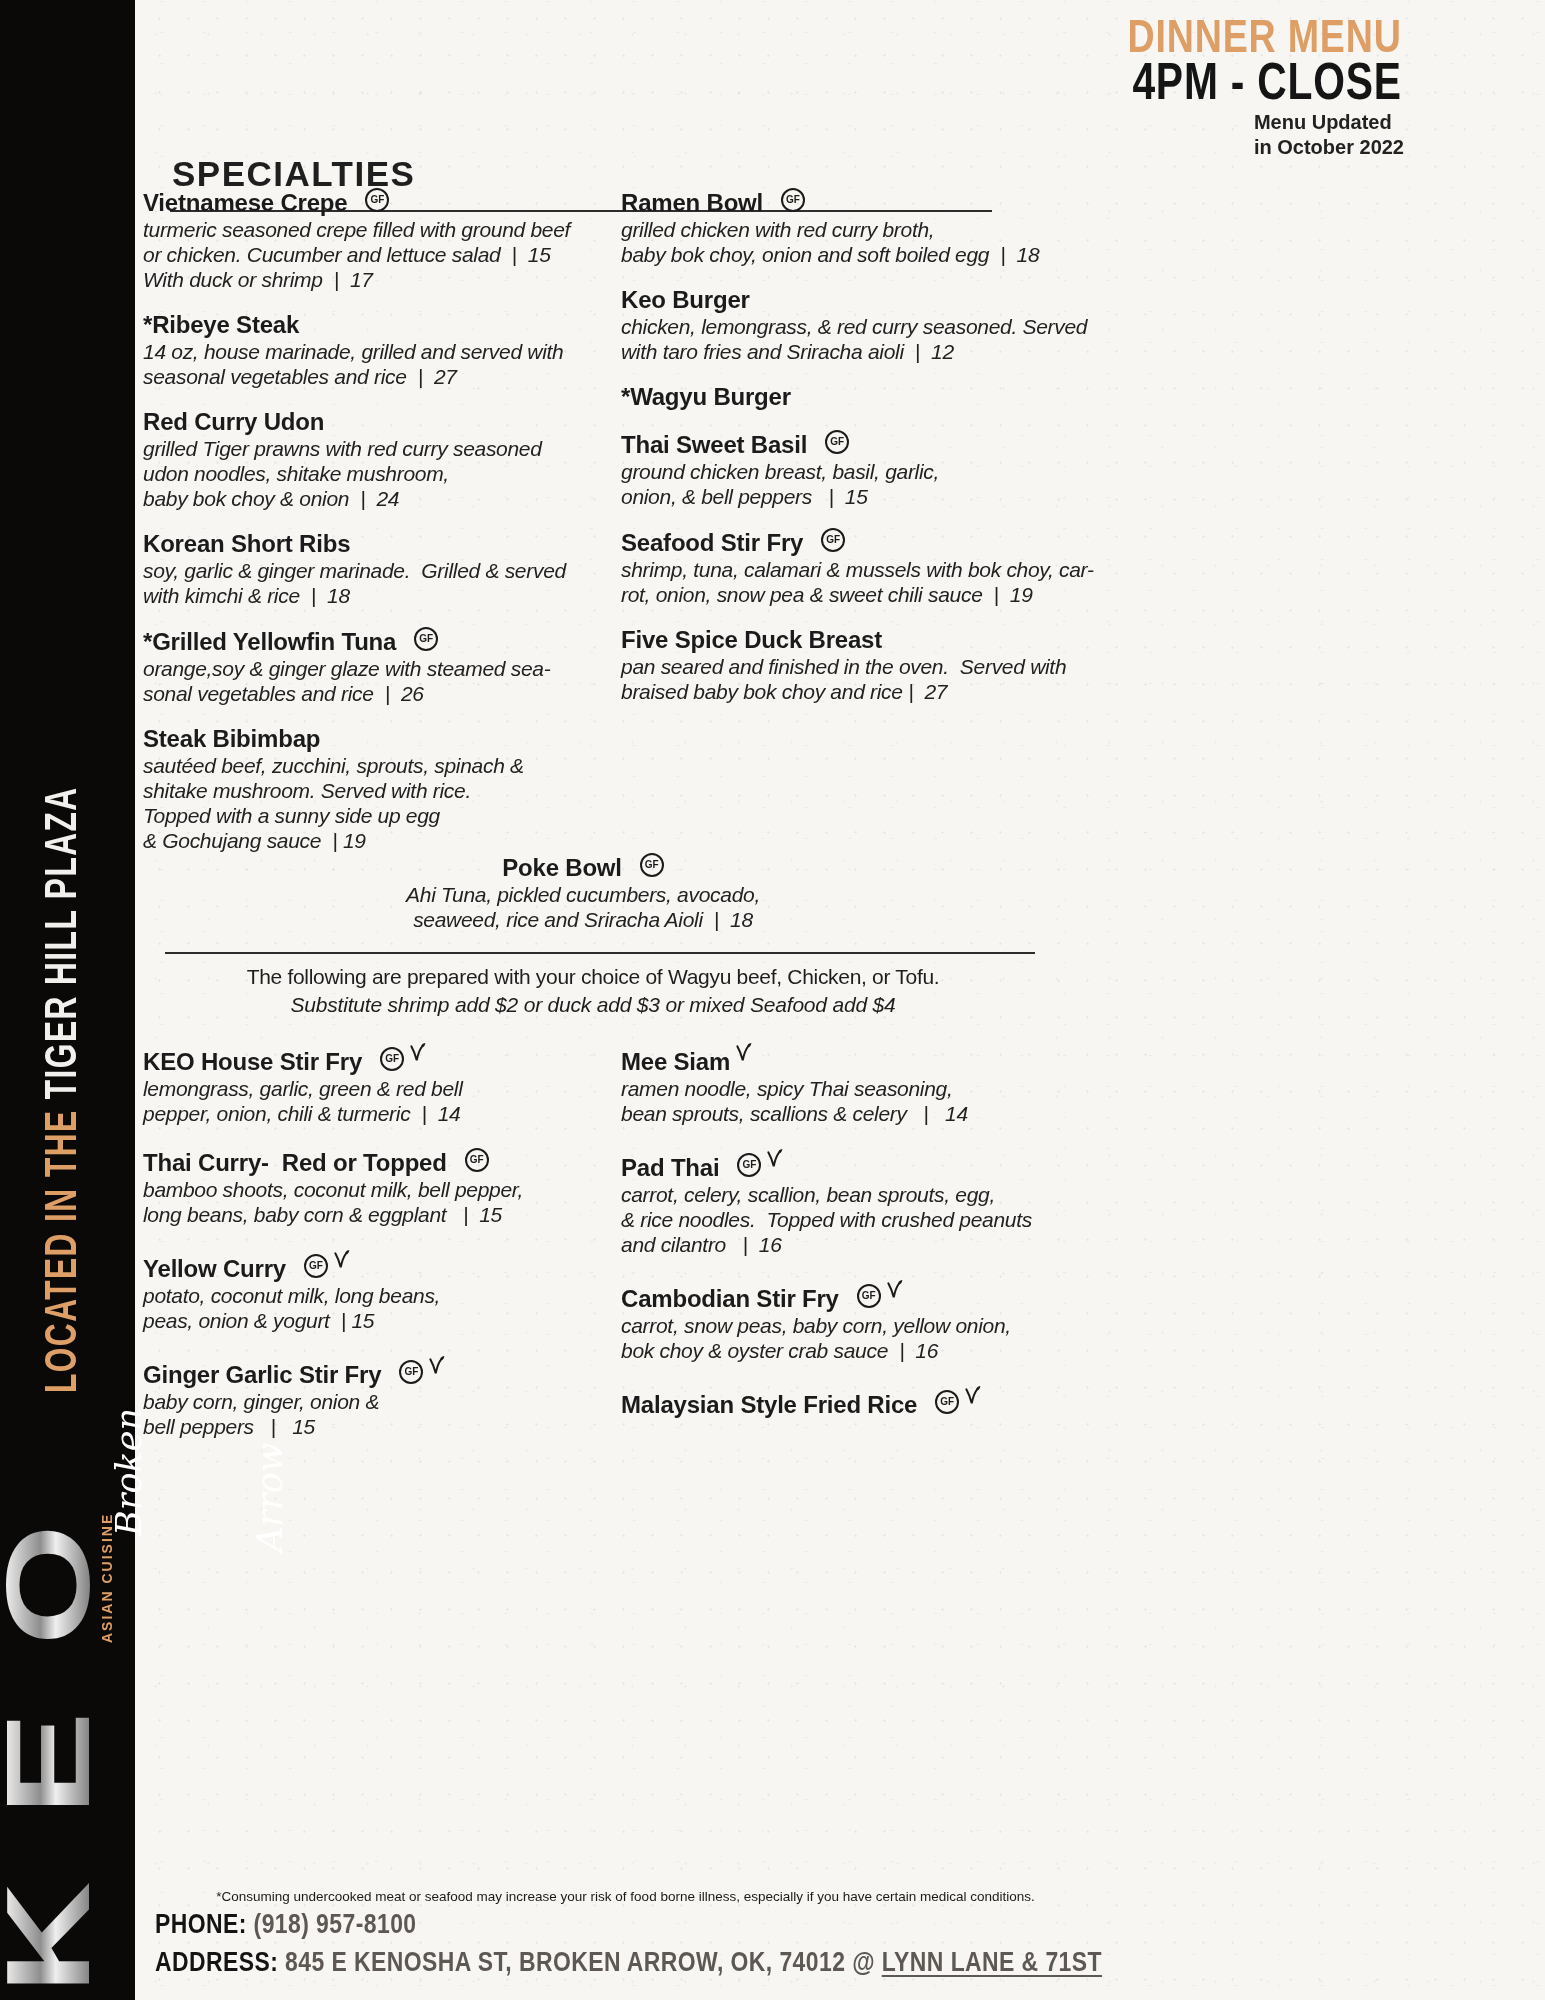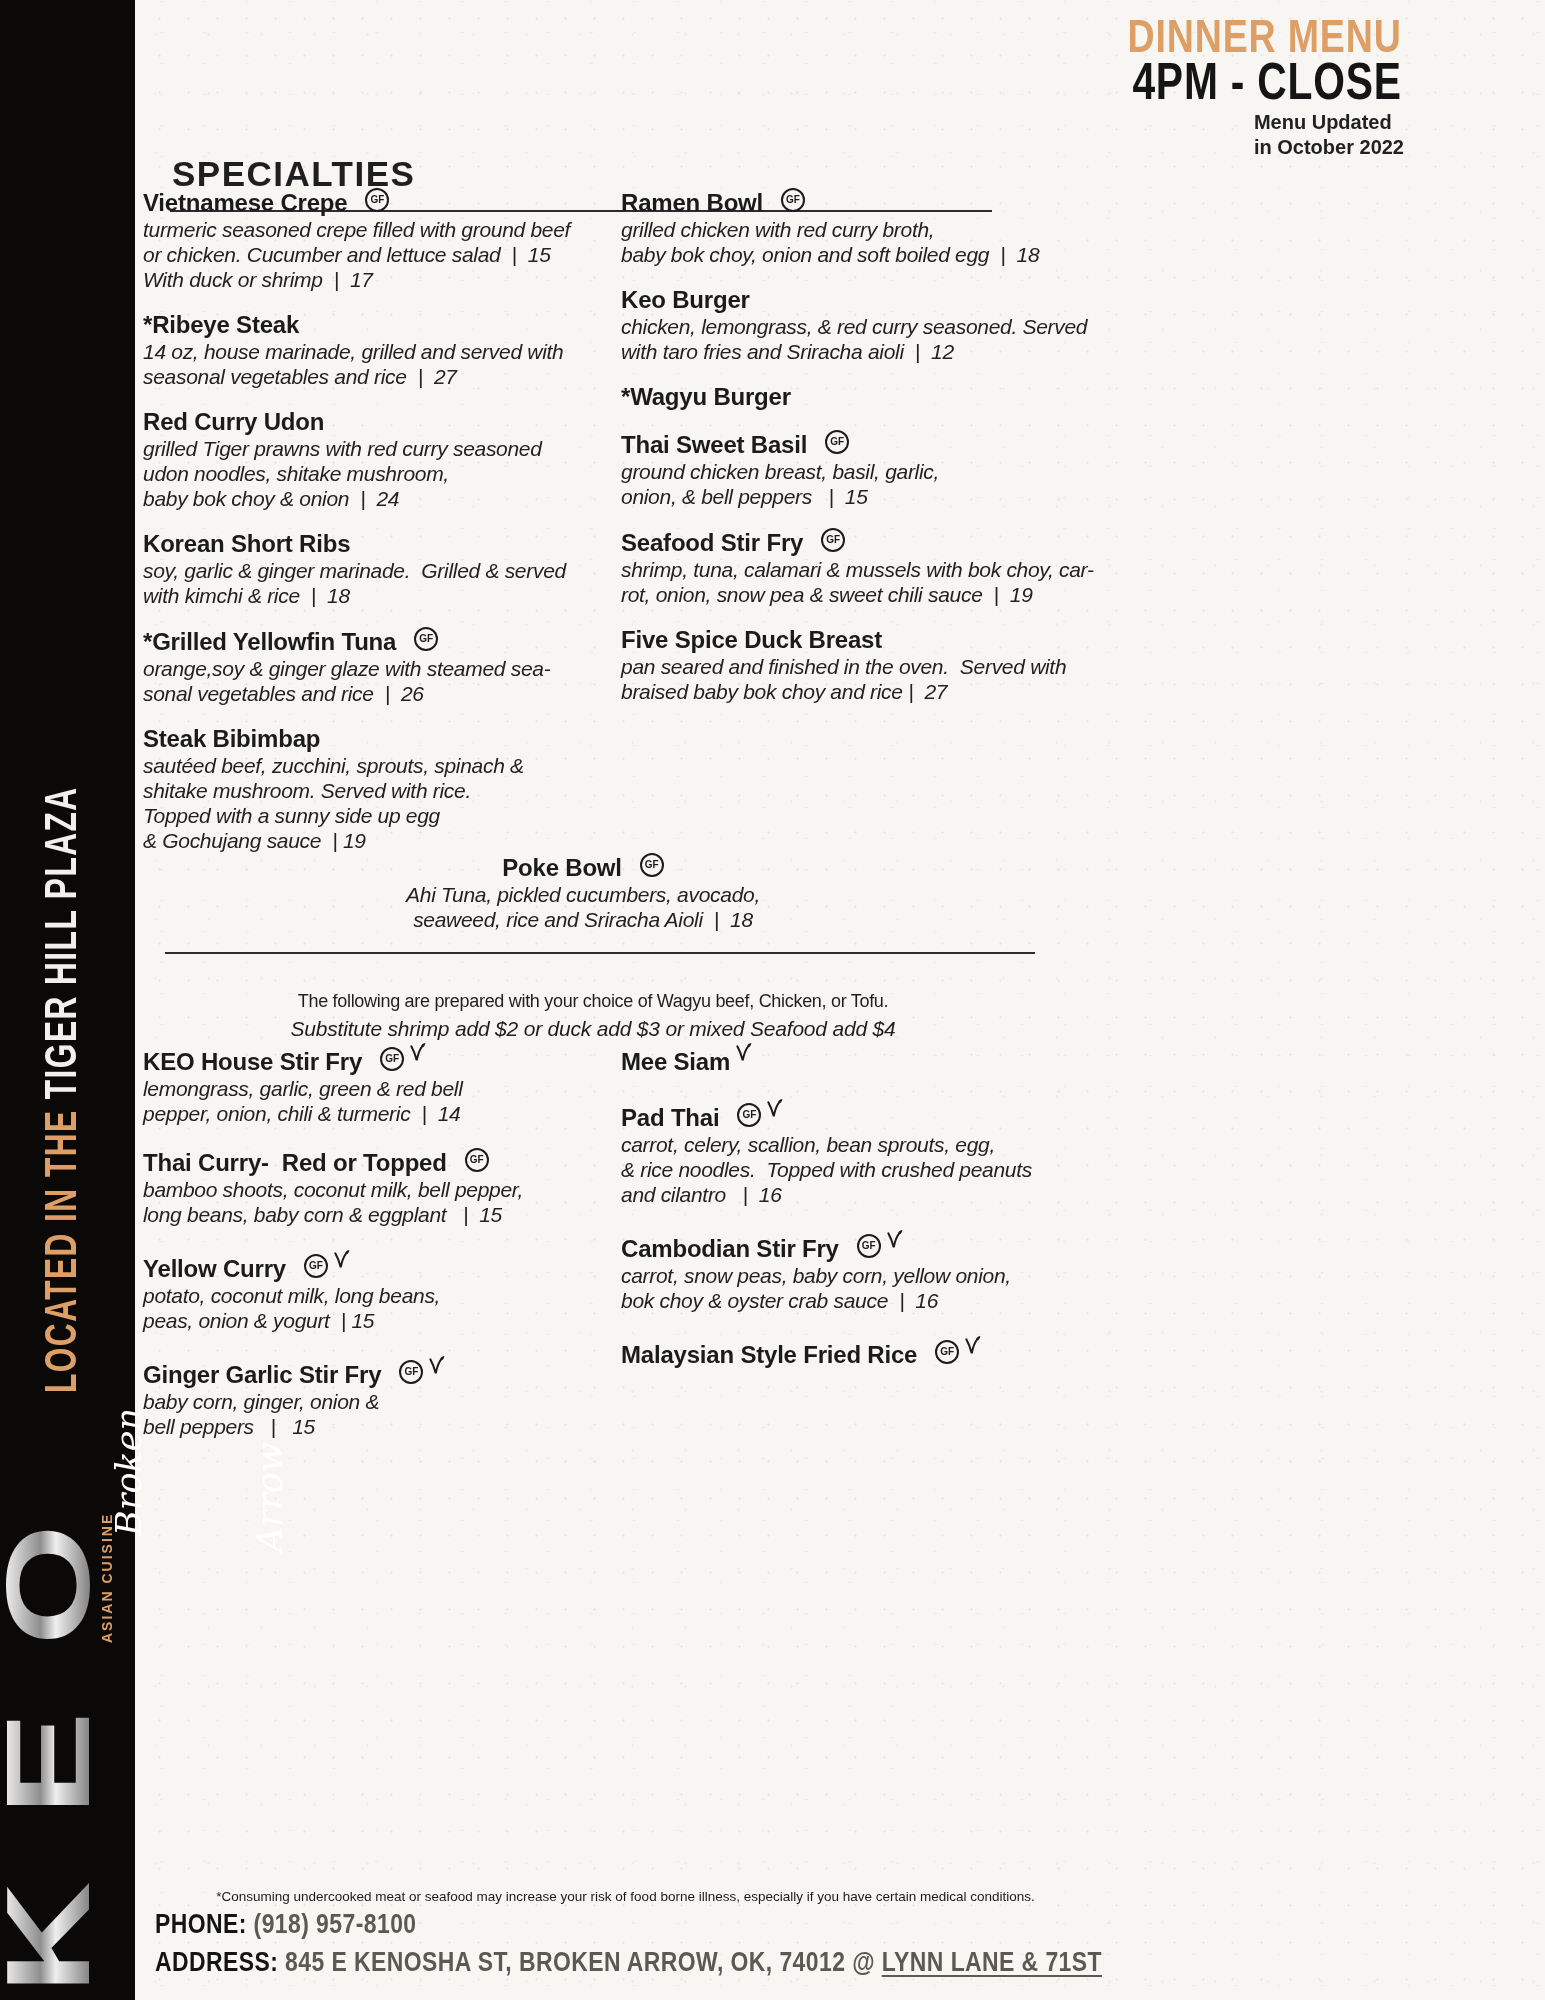--- a/index.html
+++ b/index.html
@@ -55,21 +55,21 @@
   .item-lines div { font-size:21px; line-height:25px; letter-spacing:-0.3px; white-space:pre; color:#222;font-style:italic; }
   .gf { display:inline-block; width:20px; height:20px; border:2.5px solid #1b1b1b; border-radius:50%;
         font-size:10px; font-weight:bold; line-height:20px; text-align:center; letter-spacing:0;
         vertical-align:8px; margin-left:18px; color:#1b1b1b; background:transparent; }
   .veg { display:inline-block; vertical-align:7px; margin-left:5px; }
   .veg svg { display:block; }
   
   .poke { position:absolute; left:143px; top:853px; width:880px; text-align:center; }
   .poke .item { margin-bottom:0; }
   .note { position:absolute; left:143px; top:963px; width:900px; text-align:center; }
-  .note1 { font-size:18px; line-height:28px; letter-spacing:-0.3px; color:#1e1e1e;margin-top:24px; }
+  .note1 { font-size:21px; line-height:28px; letter-spacing:-0.3px; color:#1e1e1e; }
   .note2 { font-size:21px; line-height:28px; font-style:italic; letter-spacing:-0.2px; color:#1e1e1e; }
   
   .disclaimer { position:absolute; left:143px; top:1888px; width:965px; text-align:center;
                 font-size:13.5px; line-height:17px; color:#1a1a1a; }
   .contact { position:absolute; font-size:27px; font-weight:bold; line-height:32px; letter-spacing:0.5px;
              transform:scaleX(0.85); transform-origin:0 0; white-space:pre; }
   .phone   { left:155px; top:1908px; }
   .address { left:155px; top:1946px; }
   .clabel { color:#141414; }
   .cvalue { color:var(--muted,#5d5853); }
@@ -259,20 +259,24 @@
           <div>bell peppers   |   15</div>
         </div>
   </div>
 </section>
   <section class="col col-right mains">
   <div class="item">
     <div class="item-title"><span>Mee Siam</span><span><span class="veg"><svg viewBox="0 0 22 26" width="17" height="21" xmlns="http://www.w3.org/2000/svg">
                 <path d="M3 5 Q7 12 10 23 Q12.2 12 16 6.5" fill="none" stroke="#1b1b1b" stroke-width="2.6" stroke-linecap="round"></path>
                 <path d="M15.2 7 Q15.4 1.6 21.2 0.8 Q20.4 6.9 15.2 7 Z" fill="#1b1b1b"></path>
               </svg></span></span></div>
+    <div class="item-lines">
+          <div>ramen noodle, spicy Thai seasoning,</div>
+          <div>bean sprouts, scallions &amp; celery   |   14</div>
+        </div>
   </div>
 
   <div class="item">
     <div class="item-title"><span>Pad Thai</span><span><span class="gf">GF</span><span class="veg"><svg viewBox="0 0 22 26" width="17" height="21" xmlns="http://www.w3.org/2000/svg">
                 <path d="M3 5 Q7 12 10 23 Q12.2 12 16 6.5" fill="none" stroke="#1b1b1b" stroke-width="2.6" stroke-linecap="round"></path>
                 <path d="M15.2 7 Q15.4 1.6 21.2 0.8 Q20.4 6.9 15.2 7 Z" fill="#1b1b1b"></path>
               </svg></span></span></div>
     <div class="item-lines">
           <div>carrot, celery, scallion, bean sprouts, egg,</div>
           <div>&amp; rice noodles.  Topped with crushed peanuts</div>

